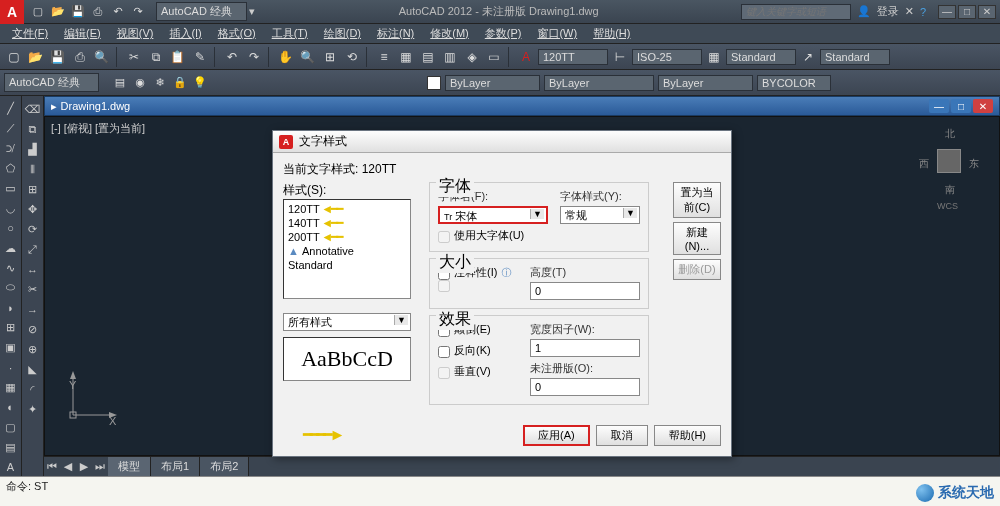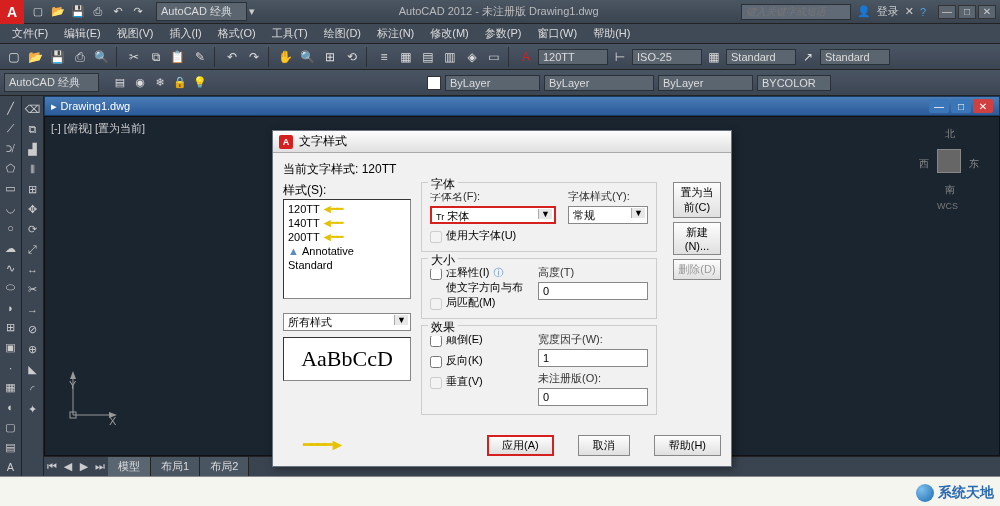--- a/index.html
+++ b/index.html
@@ -12,21 +12,21 @@
 .titlebar .qat span { width: 16px; height: 16px; display: inline-flex; align-items: center; justify-content: center; color: #ddd; cursor: pointer; }
 .titlebar .workspace-sel { background: #5a6570; border: 1px solid #2a3038; color: #ddd; padding: 1px 14px 1px 4px; font-size: 11px; margin-left: 4px; }
 .titlebar .title-center { flex: 1; text-align: center; color: #bbb; }
 .titlebar .search { width: 110px; height: 16px; background: #5f6a76; border: 1px solid #2a3038; color: #aaa; font-style: italic; padding: 0 4px; font-size: 10px; margin-right: 6px; }
 .titlebar .right { display: flex; align-items: center; gap: 6px; padding-right: 4px; color: #ccc; }
 .titlebar .win-btns { display: flex; gap: 2px; margin-left: 6px; }
 .titlebar .win-btns span { width: 18px; height: 14px; background: #5a6570; border: 1px solid #333; display: inline-flex; align-items: center; justify-content: center; font-size: 10px; }
 
 
 .menubar { height: 20px; background: #3f4a56; display: flex; align-items: center; border-bottom: 1px solid #222; padding-left: 4px; }
-.menubar span { color: #ddd; padding: 2px 8px; cursor: pointer; }
+.menubar span { color: #ddd; padding: 2px 8px; cursor: pointer; text-decoration: underline; }
 
 
 .toolbar { height: 26px; background: linear-gradient(#4a5564,#3c4552); display: flex; align-items: center; border-bottom: 1px solid #222; padding: 0 4px; gap: 2px; }
 .toolbar .btn { width: 20px; height: 20px; display: inline-flex; align-items: center; justify-content: center; color: #ddd; cursor: pointer; font-size: 12px; }
 .toolbar .sep { width: 4px; height: 20px; border-left: 1px solid #2a3038; margin: 0 2px; }
 .toolbar .combo { background: #5a6570; border: 1px solid #2a3038; color: #ddd; padding: 1px 14px 1px 4px; font-size: 11px; min-width: 70px; }
 
 
 .proprow { height: 26px; background: linear-gradient(#4a5564,#3c4552); display: flex; align-items: center; border-bottom: 1px solid #222; padding: 0 4px; gap: 4px; }
 .proprow .combo-wide { background: #5a6570; border: 1px solid #2a3038; color: #ddd; padding: 1px 14px 1px 4px; font-size: 11px; min-width: 95px; }
@@ -63,43 +63,43 @@
 .tabs .tab.active { background: #5a6572; }
 .tabs .nav { width: 16px; text-align: center; color: #ccc; cursor: pointer; }
 
 .cmdline { height: 34px; background: #f5f5f0; border-top: 1px solid #888; padding: 2px 6px; font-family: SimSun, monospace; font-size: 11px; color: #222; line-height: 14px; }
 
 
 .dialog { position: absolute; top: 130px; left: 272px; width: 460px; background: #f1f1f1; border: 1px solid #6a7480; box-shadow: 2px 2px 8px rgba(0,0,0,0.4); font-size: 12px; }
 .dialog .dtitle { height: 22px; background: linear-gradient(#fdfdfd,#e0e0e0); display: flex; align-items: center; padding: 0 6px; border-bottom: 1px solid #aaa; }
 .dialog .dtitle .aicon { width: 14px; height: 14px; background: #d62020; color: #fff; font-size: 9px; display: flex; align-items: center; justify-content: center; margin-right: 6px; font-weight: bold; border-radius: 2px; }
 .dialog .dbody { padding: 8px 10px; }
-.dialog .row { display: flex; gap: 10px; }
+.dialog .row { display: flex; gap: 18px; }
 .dialog .col-left { width: 130px; }
 .dialog .col-right { flex: 1; }
 .dialog .listbox { background: #fff; border: 1px inset #888; height: 100px; padding: 2px; font-family: SimSun,monospace; font-size: 11px; line-height: 14px; position: relative; }
 .dialog .listbox .item { padding: 0 2px; display: flex; align-items: center; }
 .dialog .listbox .arrow { color: #e6c200; font-size: 12px; letter-spacing: -2px; }
 .dialog .group { border: 1px solid #ccc; padding: 6px 8px 8px; margin-bottom: 6px; position: relative; }
-.dialog .group .legend { position: absolute; top: -7px; left: 6px; background: #f1f1f1; padding: 0 3px; font-size: 12px; }
+.dialog .group .legend { position: absolute; top: -7px; left: 6px; background: #f1f1f1; padding: 0 3px; font-size: 16px; }
 .dialog .fld { display: flex; flex-direction: column; gap: 2px; font-size: 11px; }
 .dialog .fld label { color: #333; }
-.dialog .combo-d { border: 1px solid #888; background: #fff; padding: 1px 16px 1px 4px; font-size: 11px; position: relative; width: 126px; height: 18px; }
+.dialog .combo-d { border: 1px solid #888; background: #fff; padding: 1px 16px 1px 4px; font-size: 11px; position: relative; width: 110px; height: 18px; }
 .dialog .combo-d.red { border: 2px solid #d62020; }
 .dialog .combo-d::after { content: "▼"; position: absolute; right: 2px; top: 1px; font-size: 9px; background: #e8e8e8; padding: 0 2px; border-left: 1px solid #aaa; }
 .dialog input[type=text] { border: 1px solid #888; background: #fff; padding: 1px 4px; font-size: 11px; width: 110px; height: 18px; }
 .dialog .chk { display: flex; align-items: flex-end; gap: 4px; font-size: 11px; }
 .dialog .chk input { width: 12px; height: 12px; }
 .dialog .btns-right { display: flex; flex-direction: column; gap: 4px; width: 72px; margin-left: 6px; }
 .dialog .btn-d { border: 1px solid #888; background: linear-gradient(#fdfdfd,#e0e0e0); padding: 2px 4px; font-size: 11px; text-align: center; cursor: pointer; }
 .dialog .btn-d.disabled { color: #999; }
 .dialog .preview { background: #fff; border: 1px inset #888; height: 44px; display: flex; align-items: center; justify-content: center; font-family: "Times New Roman", serif; font-size: 22px; margin-top: 6px; }
 .dialog .footer { display: flex; justify-content: flex-end; gap: 6px; padding: 6px 10px 10px; position: relative; }
 .dialog .footer .arrow-big { position: absolute; left: 30px; bottom: 12px; color: #e6c200; font-size: 16px; letter-spacing: -3px; }
-.dialog .btn-f { border: 1px solid #888; background: linear-gradient(#fdfdfd,#e0e0e0); padding: 2px 14px; font-size: 11px; cursor: pointer; margin-left: 18px; }
+.dialog .btn-f { border: 1px solid #888; background: linear-gradient(#fdfdfd,#e0e0e0); padding: 2px 14px; font-size: 11px; cursor: pointer; }
 .dialog .btn-f.red { border: 2px solid #d62020; padding: 1px 13px; }
 
 .watermark { position: absolute; bottom: 4px; right: 6px; display: flex; align-items: center; gap: 4px; color: #2a6ab0; font-size: 14px; font-weight: bold; }
 .watermark .globe { width: 18px; height: 18px; border-radius: 50%; background: radial-gradient(circle at 30% 30%, #7ec0ee, #1a6ab0); position: relative; }
 </style>
 </head>
 <body>
 
 <div class="titlebar">
   <div class="logo">A</div>
@@ -275,20 +275,21 @@
       <span class="nav">▶</span>
       <span class="nav">⏭</span>
       <div class="tab active">模型</div>
       <div class="tab">布局1</div>
       <div class="tab">布局2</div>
     </div>
   </div>
 </div>
 
 <div class="cmdline">
+  <div>命令: ST</div>
 </div>
 
 <div class="dialog">
   <div class="dtitle">
     <div class="aicon">A</div>
     <span>文字样式</span>
   </div>
   <div class="dbody">
     <div style="margin-bottom:4px">
       <span>当前文字样式:</span>
@@ -341,21 +342,20 @@
           <div class="legend">大小</div>
           <div style="display:flex;gap:12px">
             <div style="flex:1">
               <div class="chk">
                   <input type="checkbox" style="">
                   <span>注释性(I)</span> 
                   <span style="color:#5a8ac0;font-size:10px">ⓘ</span>
                 </div>
               <div class="chk">
                   <input type="checkbox" disabled="" style="">
-                  <span class="disabled">使文字方向与布局匹配(M)</span>
                 </div>
             </div>
             <div class="fld">
               <label>高度(T)</label>
               <input type="text" value="0" style="">
             </div>
           </div>
         </div>
         <div class="group">
           <div class="legend">效果</div>

